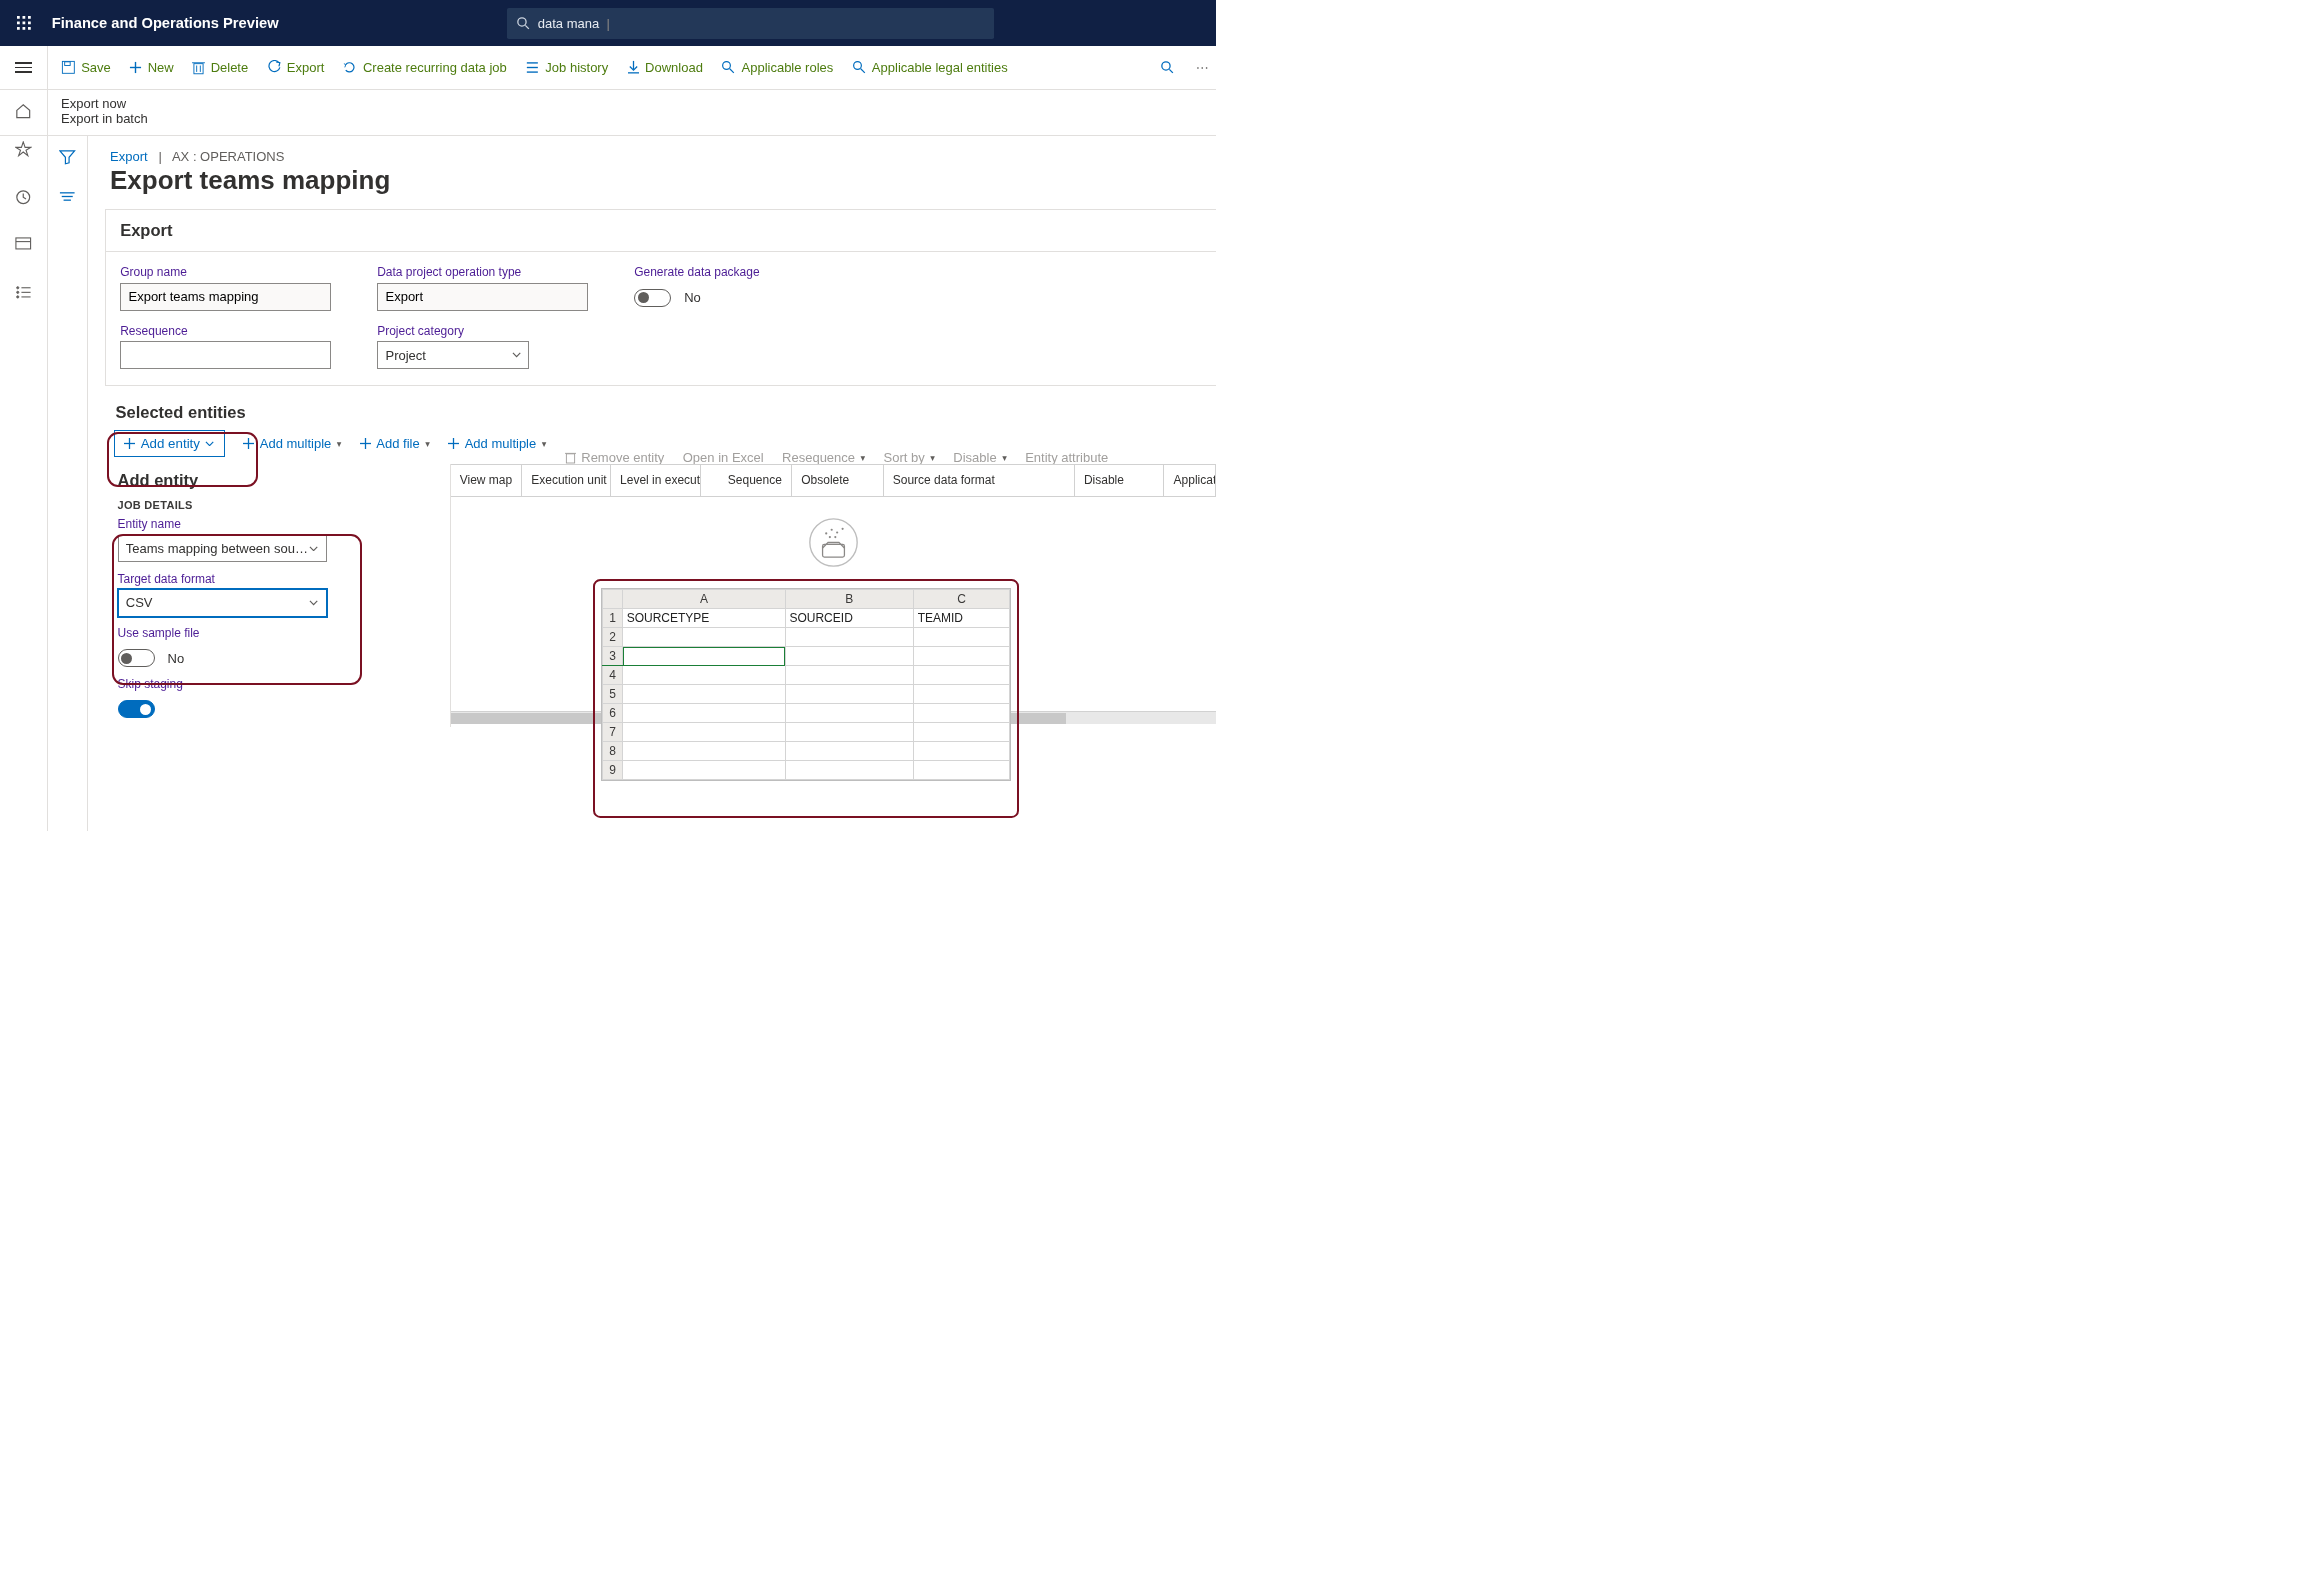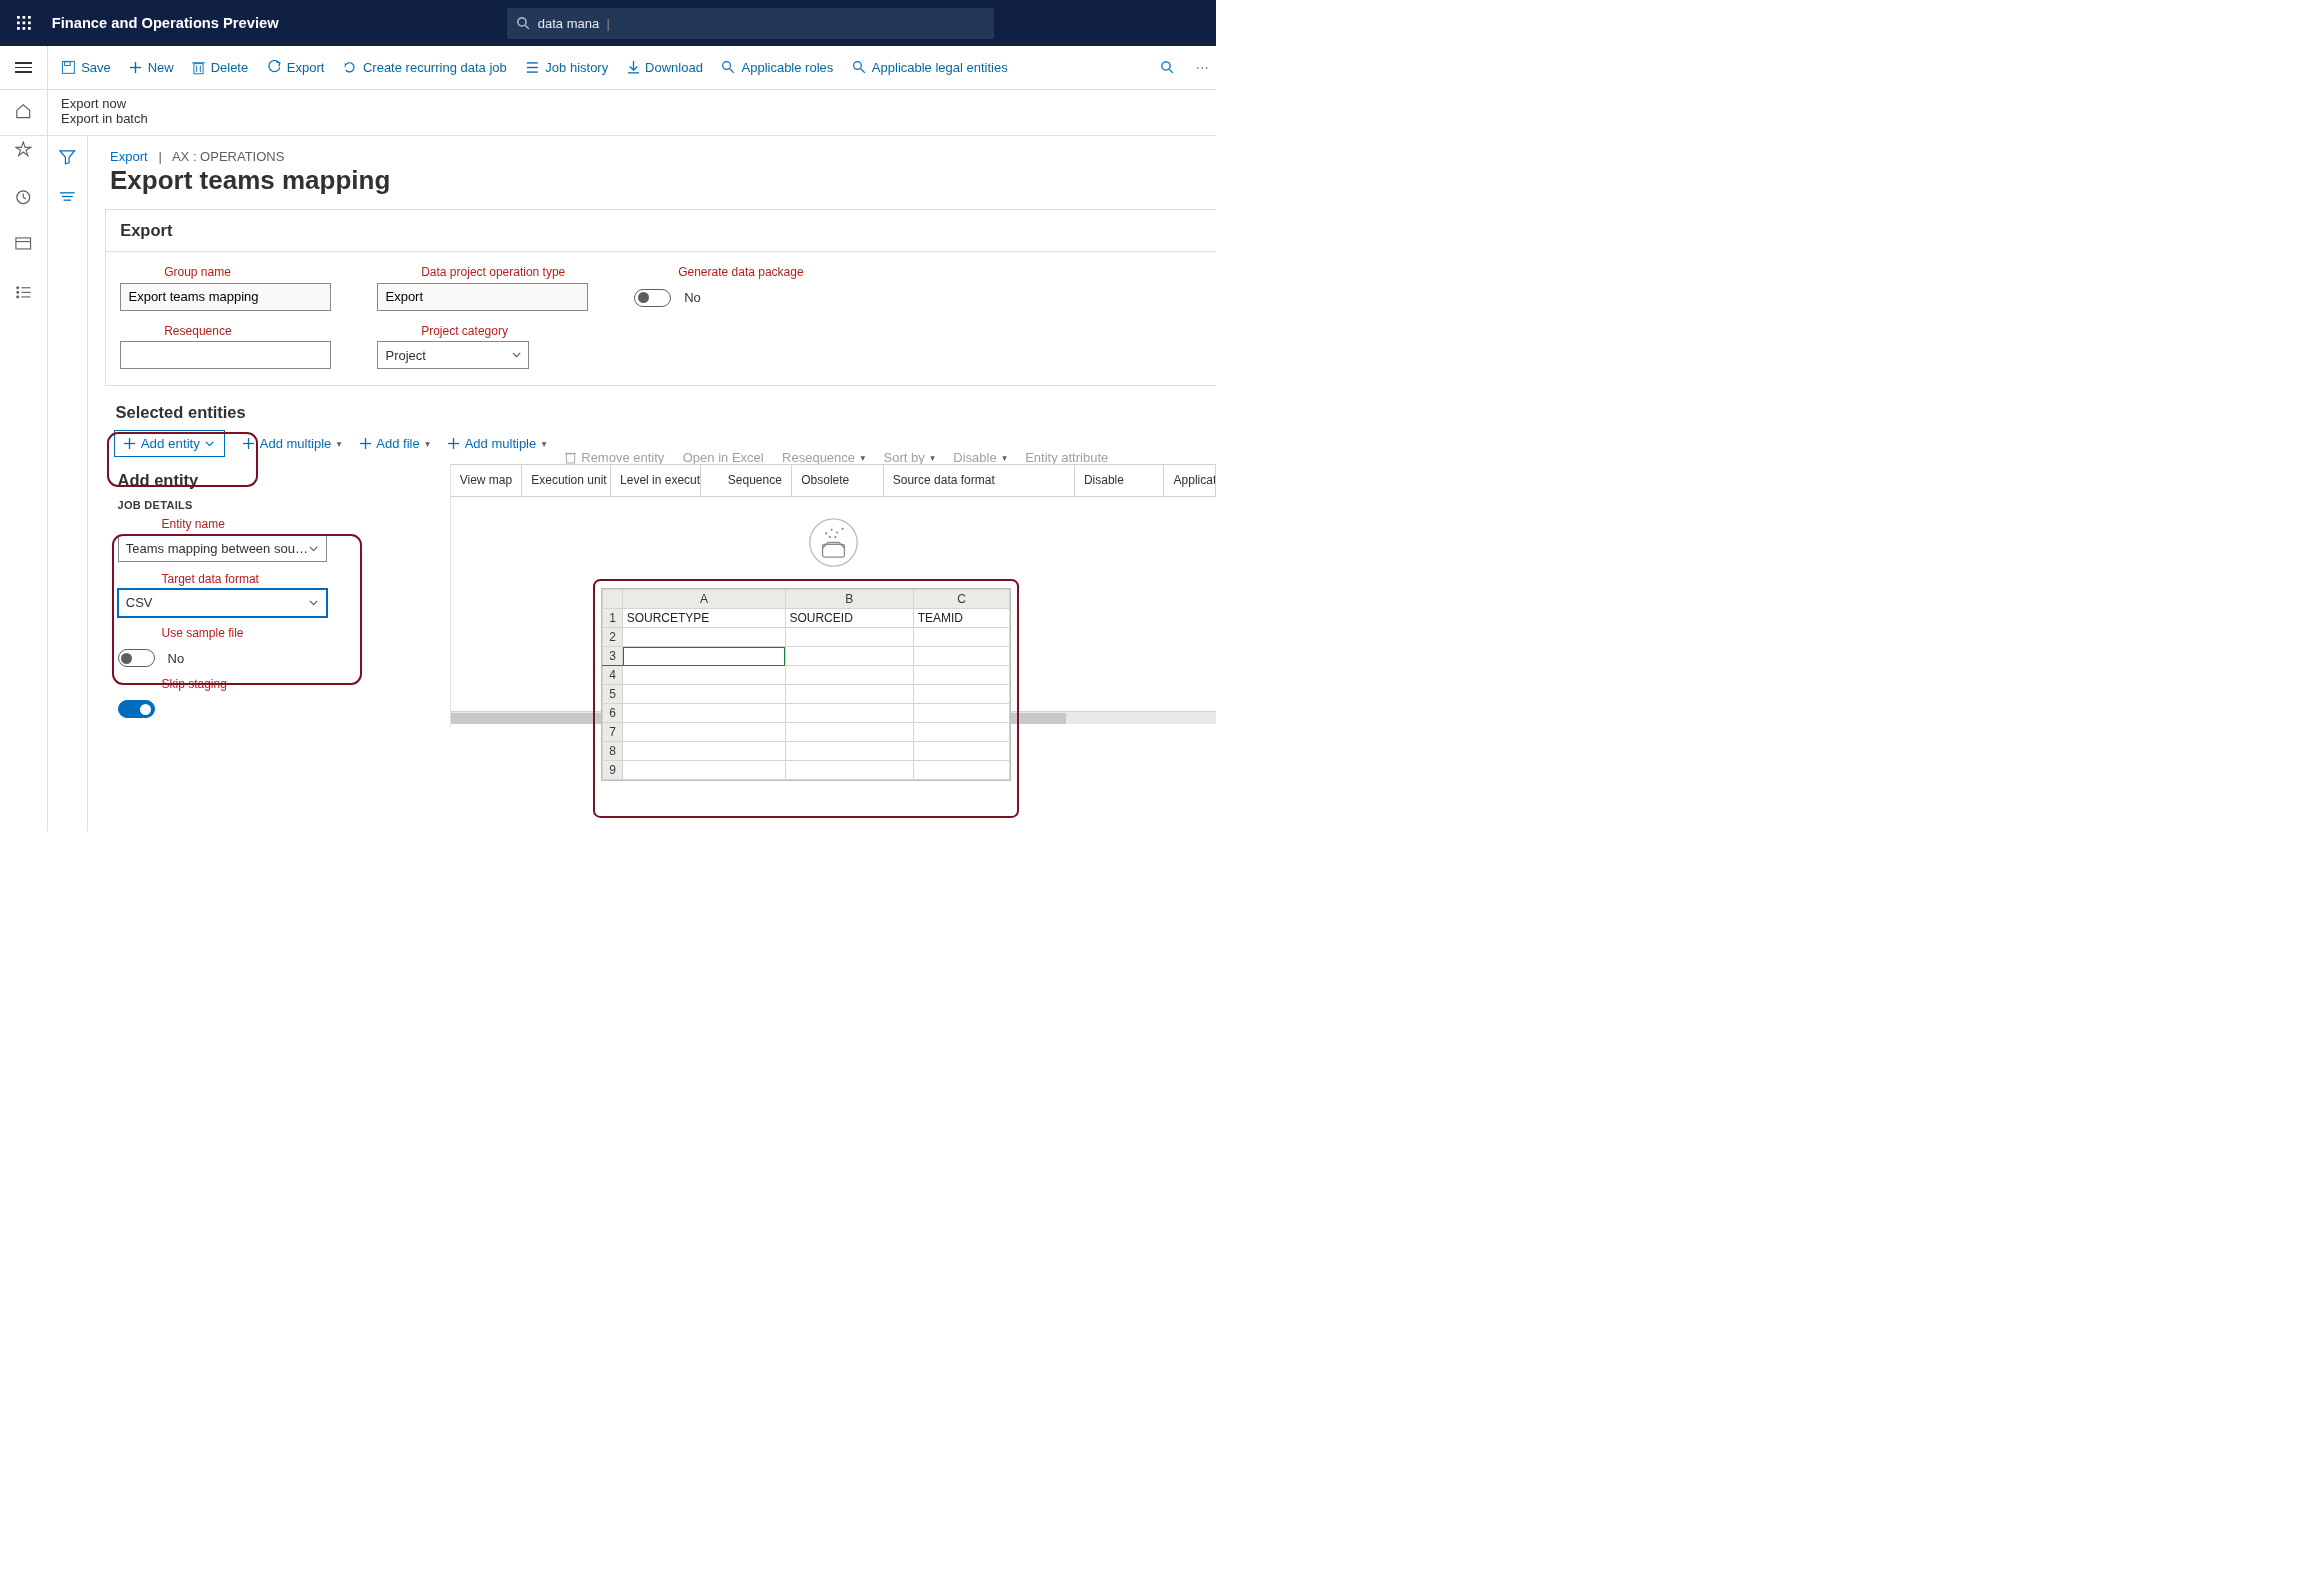--- a/index.html
+++ b/index.html
@@ -11,39 +11,39 @@
   .waffle { width: 48px; height: 46px; display:flex; align-items:center; justify-content:center; }
   .waffle svg { fill:#fff; }
   .app-title { font-size:14.7px; font-weight:600; margin-left: 3.7px; text-align: right; }
   .search-box { margin-left: 228px; width: 487px; height: 31px; background: #233858; border-radius:1.8px; display:flex; align-items:center; color:#cdd5e0; padding:0 9.2px; gap:7.3px; }
   .search-box svg { fill:#cdd5e0; }
   .search-text { color: #e8ecf2; }
 
   
   .toolbar-row { height:44px; border-bottom:0.9px solid #e1dfdd; display:flex; align-items:center; font-size:13px; }
   .left-col { width:48px; border-right:0.9px solid #e1dfdd; height:44px; display:flex; align-items:center; justify-content:center; }
-  .toolbar-items { display:flex; align-items:center; gap:18.4px; padding-left:13px; color:#0369a1; flex:1; }
+  .toolbar-items { display:flex; align-items:center; gap:18.4px; padding-left:13px; color:#4d7c0f; flex:1; }
   .tb-item { display:flex; align-items:center; gap:5.5px; cursor:pointer; }
   .tb-item svg { fill:#006cbe; stroke:#006cbe; }
   .tb-search-right { width:42px; height:44px; display:flex; align-items:center; justify-content:center; color:#006cbe; }
   .tb-more { width:27.5px; display:flex; align-items:center; justify-content:center; height:44px; color:#605e5c; }
   .subheader-body { display:flex; flex-direction:column; padding:5.5px 13px 9.2px; font-size:13px; color:#323130; }
   .filter-col { width:40px; border-right:0.9px solid #e1dfdd; display:flex; flex-direction:column; align-items:center; gap:22px; padding-top:14.7px; }
   .filter-col svg { stroke:#006cbe; fill:none; }
   .content { flex:1; overflow:hidden; position:relative; }
 
   .breadcrumb { padding:13px 22px 0; font-size:13px; color:#605e5c; }
   .breadcrumb a { color:#006cbe; text-decoration:none; }
   .page-title { padding: 1.8px 22px 13px; font-size:26px; font-weight:600; }
   .card { margin-left:16.5px; border:0.9px solid #e1dfdd; border-left:0.9px solid #e1dfdd; border-right:none; }
   .card-header { padding:11px 14.7px; font-size:16.5px; font-weight:600; border-bottom:0.9px solid #e1dfdd; }
   .card-body { padding:13px 14.7px 16.5px; display:flex; gap:46px; }
   .field-col { display:flex; flex-direction:column; gap:13px; }
   .field { display:flex; flex-direction:column; gap:3.7px; }
-  .field-label { font-size:12px; color:#b91c1c;margin-left:44px; }
+  .field-label { font-size:12px; color:#4c1d95; }
   .text-input { width:211px; height:27.5px; border:0.9px solid #8a8886; padding:0 7.3px; font-size:13px; background:#fff; }
   .text-input.readonly { background:#faf9f8; }
   .select { width:152px; height:27.5px; border:0.9px solid #8a8886; display:flex; align-items:center; justify-content:space-between; padding:0 7.3px; }
   .toggle-row { display:flex; align-items:center; gap:13px; margin-top:5.5px; }
   .toggle { width:37px; height:18.4px; border-radius:9.2px; border:0.9px solid #605e5c; position:relative; background:#fff; }
   .toggle::after { content:""; position:absolute; left:2.8px; top:2.8px; width:11px; height:11px; border-radius:50%; background:#605e5c; }
   .toggle.on { background:#006cbe; border-color:#006cbe; }
   .toggle.on::after { left:auto; right:2.8px; background:#fff; }
 
   .section-title { padding: 16.5px 0 1.8px 27.5px; font-size:16.5px; font-weight:600; }

